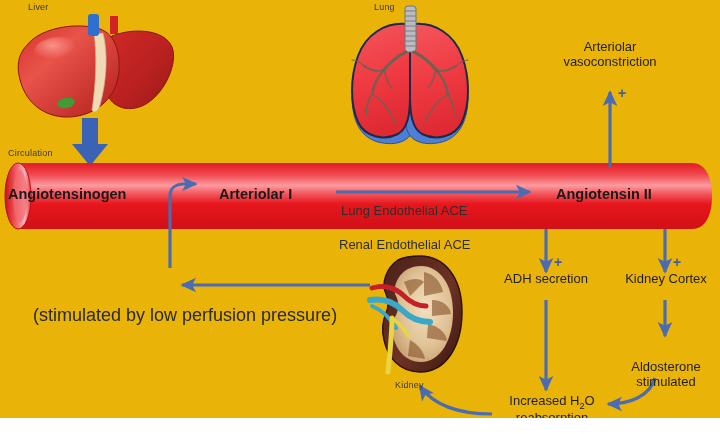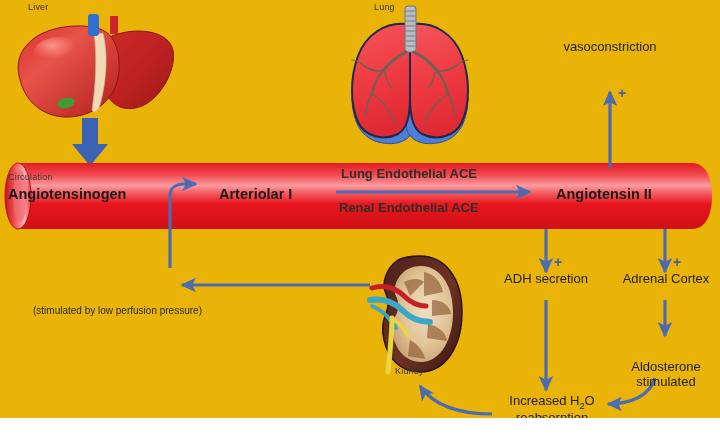--- a/index.html
+++ b/index.html
@@ -34,31 +34,32 @@
     color: #3b3b3b;
     letter-spacing: .2px;
   }
   .vessel-label {
     font-size: 14.5px;
     font-weight: bold;
     color: #1a1a1a;
   }
   .ace-label {
     font-size: 13px;
-    font-weight: bold;
+    font-weight: normal;
     color: #2e2e2e;
+    margin-top: 37px;
   }
   .renin-title {
     font-size: 25px;
     font-weight: bold;
     color: #121212;
     letter-spacing: .3px;
   }
   .renin-sub {
-    font-size: 10px;
+    font-size: 18px;
     color: #2a2a2a;
   }
   .node-label {
     font-size: 13px;
     color: #1f1f1f;
     text-align: center;
   }
   .plus {
     font-size: 14px;
     font-weight: bold;
@@ -254,46 +255,47 @@
       <path d="M492,414 C460,414 434,406 420,386" marker-end="url(#arrowThin)"></path>
 
       <path d="M370,285 L182,285" marker-end="url(#arrowThin)"></path>
     </g>
   </svg>
 
   <div class="lbl organ-label" style="left:28px; top:2px;">Liver</div>
 
   <div class="lbl organ-label" style="left:374px; top:2px;">Lung</div>
 
-  <div class="lbl organ-label" style="left:366px; top:366px;padding-left:29px;">Kidney</div>
-
-  <div class="lbl organ-label" style="left:8px; top:148px;margin-top:24px;">Circulation</div>
+  <div class="lbl organ-label" style="left:366px; top:380px;padding-left:29px;">Kidney</div>
+
+  <div class="lbl organ-label" style="left:8px; top:148px;">Circulation</div>
 
   <div class="lbl vessel-label" style="left:8px; top:186px;">Angiotensinogen</div>
 
   <div class="lbl vessel-label" style="left:219px; top:186px;">Arteriolar I</div>
 
   <div class="lbl vessel-label" style="left:556px; top:186px;text-align:center;">Angiotensin II</div>
 
   <div class="lbl ace-label" style="left:341px; top:167px;">Lung Endothelial ACE</div>
 
   <div class="lbl ace-label" style="left:339px; top:201px;">Renal Endothelial ACE</div>
 
 
   <div class="lbl renin-sub" style="left:33px; top:305px;">(stimulated by low perfusion pressure)</div>
 
   <div class="lbl node-label center" style="left:610px; top:40px;">
+    <div>Arteriolar</div>
     <div>vasoconstriction</div>
   </div>
   <div class="lbl plus" style="left:618px; top:86px;">+</div>
 
   <div class="lbl node-label center" style="left:546px; top:272px;">ADH secretion</div>
   <div class="lbl plus" style="left:554px; top:255px;">+</div>
 
-  <div class="lbl node-label center" style="left:666px; top:272px;">Adrenal Cortex</div>
+  <div class="lbl node-label center" style="left:666px; top:272px;">Kidney Cortex</div>
   <div class="lbl plus" style="left:673px; top:255px;">+</div>
 
   <div class="lbl node-label center" style="left:666px; top:360px;">
     <div>Aldosterone</div>
     <div>stimulated</div>
   </div>
 
   <div class="lbl node-label center" style="left:552px; top:394px;">
     <div><span>Increased H</span><sub>2</sub><span>O</span></div>
     <div>reabsorption</div>

